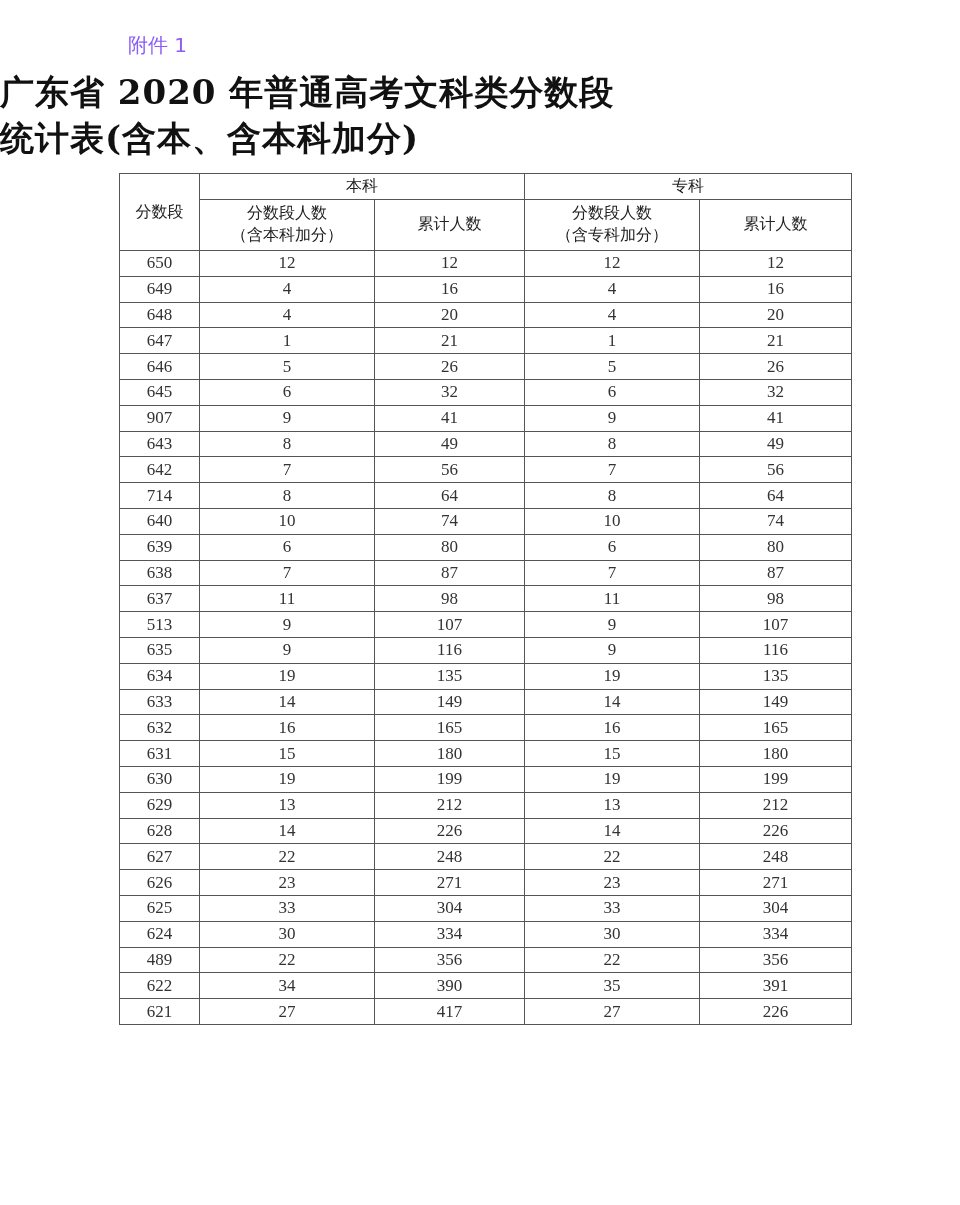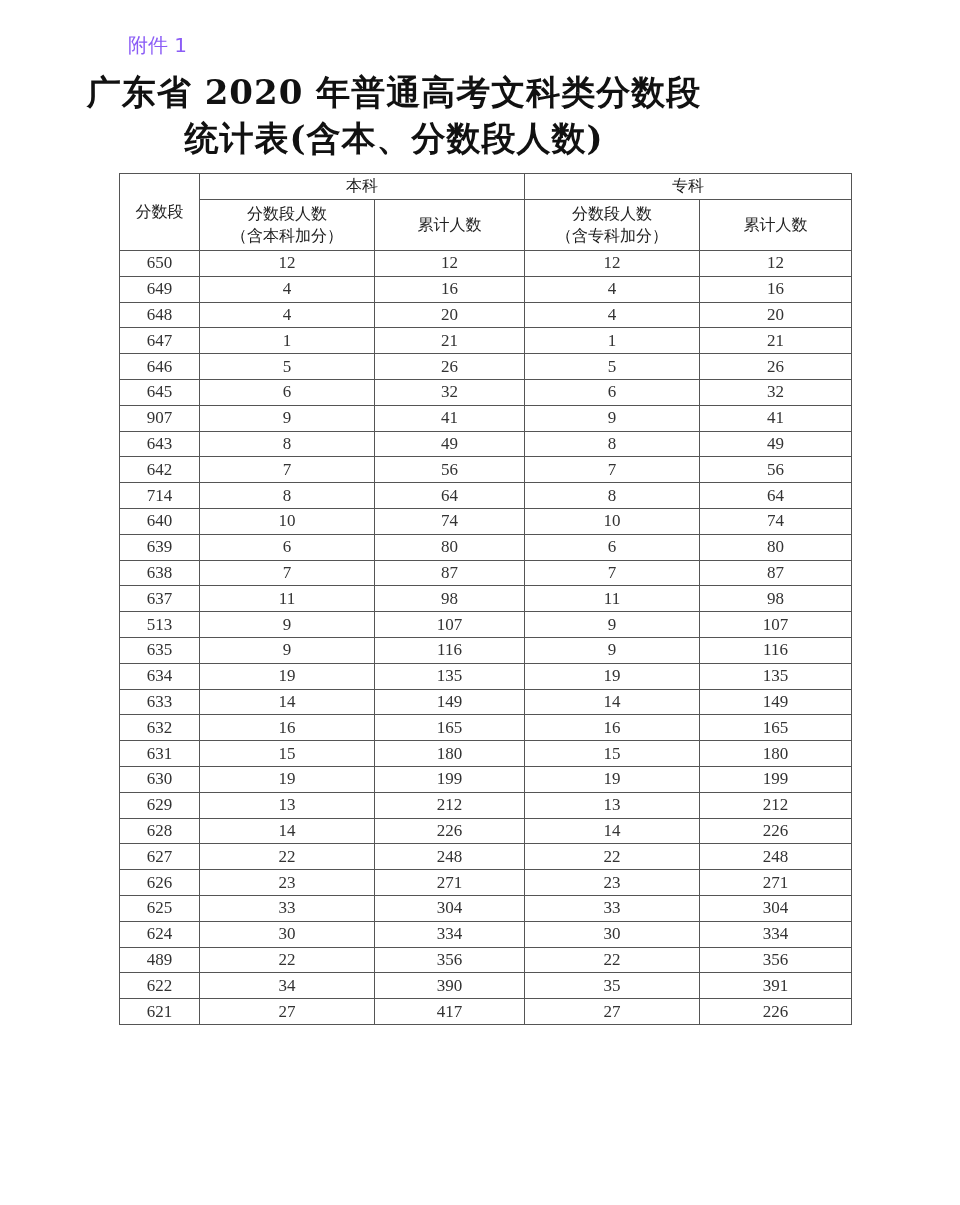--- a/index.html
+++ b/index.html
@@ -2,56 +2,56 @@
 <html><head>
 <meta charset="utf-8">
 <style>
   html, body { margin: 0; padding: 0; background: #ffffff; }
   body { width: 960px; height: 1205px; position: relative; overflow: hidden; color: #1a1a1a; }
   .attachment {
     position: absolute; left: 128px; top: 32px;
     font-family: "DejaVu Sans", sans-serif; font-size: 20px; color: #8b5cf6;
   }
   .title {
-    position: absolute; left: 0; width: 788px; text-align: center;
+    position: absolute; left: 0; width: 788px; text-align: left;
     font-family: "DejaVu Serif", serif; font-weight: bold; color: #111;
     font-size: 34px; letter-spacing: 1px;
   }
   .title.l1 { top: 70px; }
   .title.l2 { top: 116px; }
   table.stats {
     position: absolute; left: 119px; top: 173px;
     width: 732px; border-collapse: collapse; table-layout: fixed;
   }
   table.stats td, table.stats th {
     border: 1.3px solid #555; text-align: center; padding: 0;
     font-weight: normal;
   }
   table.stats th {
-    font-family: Liberation Sans, sans-serif; font-size: 16px; color: #222;
+    font-family: Liberation Mono, monospace; font-size: 16px; color: #222;
   }
   th.group { height: 25px; }
   th.sub { height: 50px; line-height: 22px; }
   th.scorehdr { font-size: 17px; }
   table.stats td {
     font-family: "Liberation Serif", serif; font-size: 17px; color: #333;
     height: 24.8px; line-height: 24px;
   }
   col.c0 { width: 80px; }
   col.c1 { width: 175px; }
   col.c2 { width: 150px; }
   col.c3 { width: 175px; }
   col.c4 { width: 152px; }
 </style>
 </head>
 <body>
 
 <div class="attachment">附件 1</div>
 <div class="title l1">广东省 2020 年普通高考文科类分数段</div>
-<div class="title l2">统计表(含本、分数段人数)</div>
+<div class="title l2">统计表(含本、含本科加分)</div>
 
 <table class="stats">
   <colgroup>
     <col class="c0">
       <col class="c1">
       <col class="c2">
       <col class="c3">
       <col class="c4">
   </colgroup>
   <thead>

